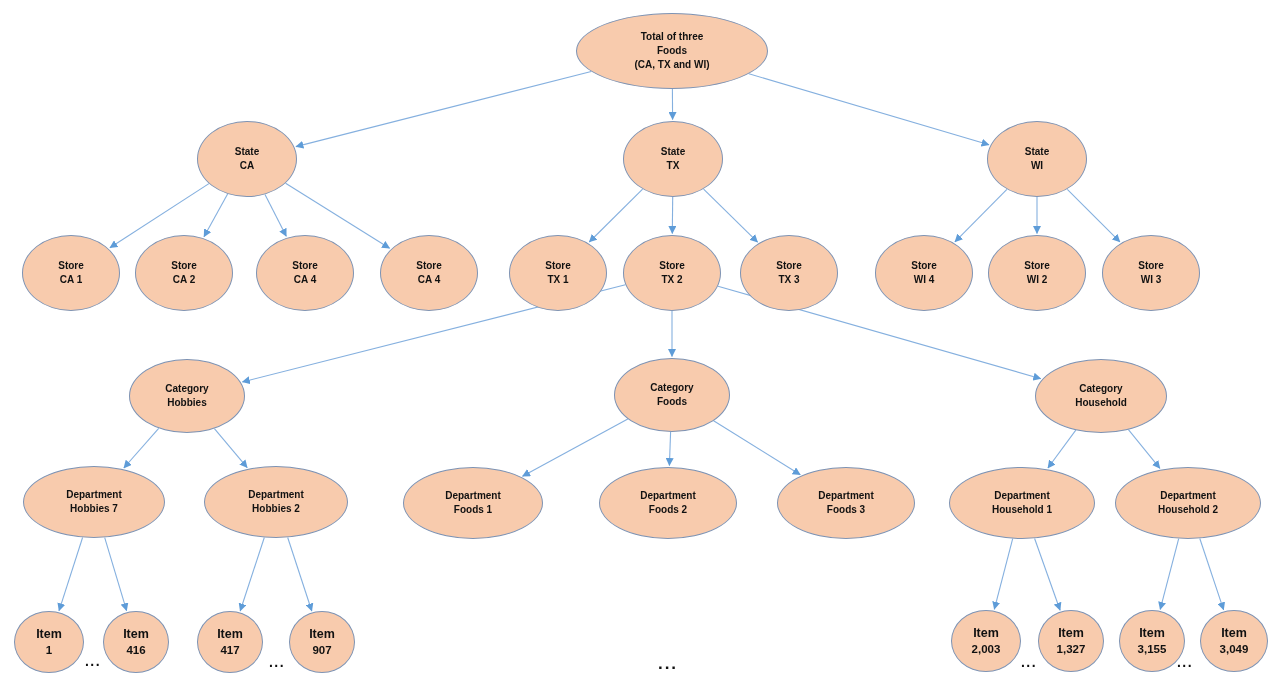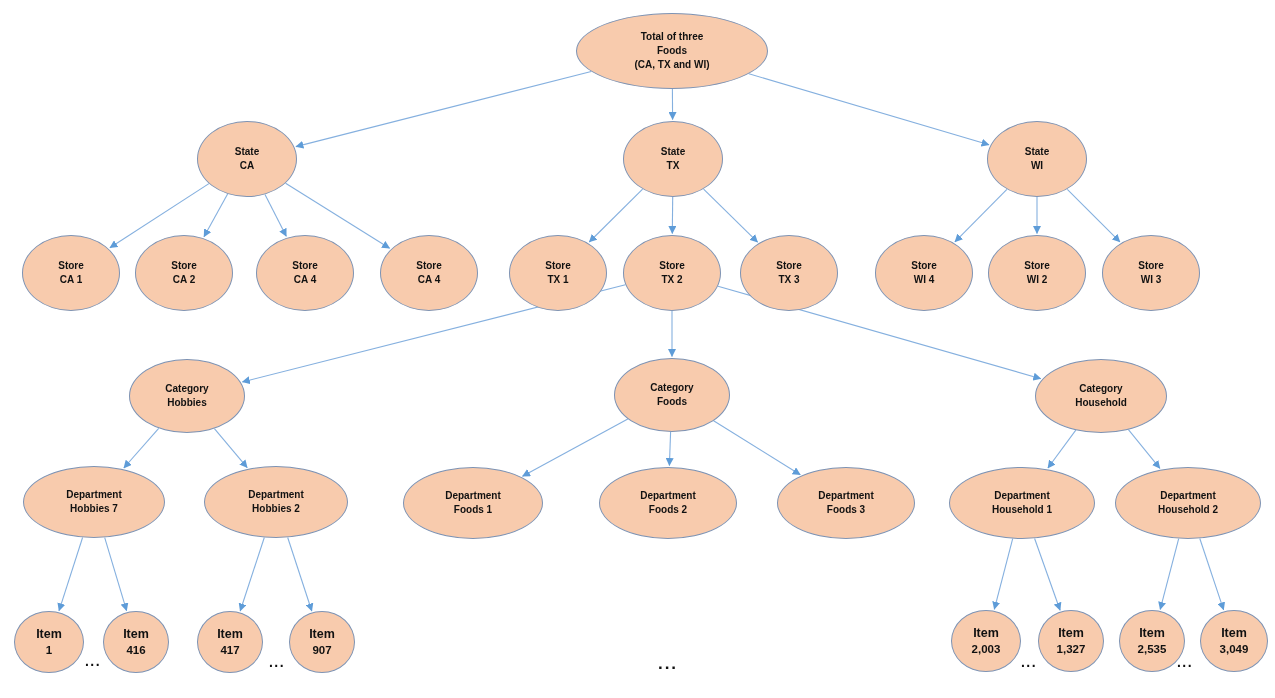--- a/index.html
+++ b/index.html
@@ -201,21 +201,21 @@
     <div class="node small" style="left: 951px; top: 610px; width: 70px; height: 62px;">
       <span class="nl">Item</span>
       <span class="nl it">2,003</span>
     </div>
     <div class="node small" style="left: 1038px; top: 610px; width: 66px; height: 62px;">
       <span class="nl">Item</span>
       <span class="nl it">1,327</span>
     </div>
     <div class="node small" style="left: 1119px; top: 610px; width: 66px; height: 62px;">
       <span class="nl">Item</span>
-      <span class="nl it">2,535</span>
+      <span class="nl it">3,155</span>
     </div>
     <div class="node small" style="left: 1200px; top: 610px; width: 68px; height: 62px;">
       <span class="nl">Item</span>
       <span class="nl it">3,049</span>
     </div>
     <div class="dots" style="left: 93px; top: 661px;">...</div>
     <div class="dots" style="left: 277px; top: 662px;">...</div>
     <div class="dots large" style="left: 668px; top: 664px;">...</div>
     <div class="dots" style="left: 1029px; top: 662px;">...</div>
     <div class="dots" style="left: 1185px; top: 662px;">...</div>

